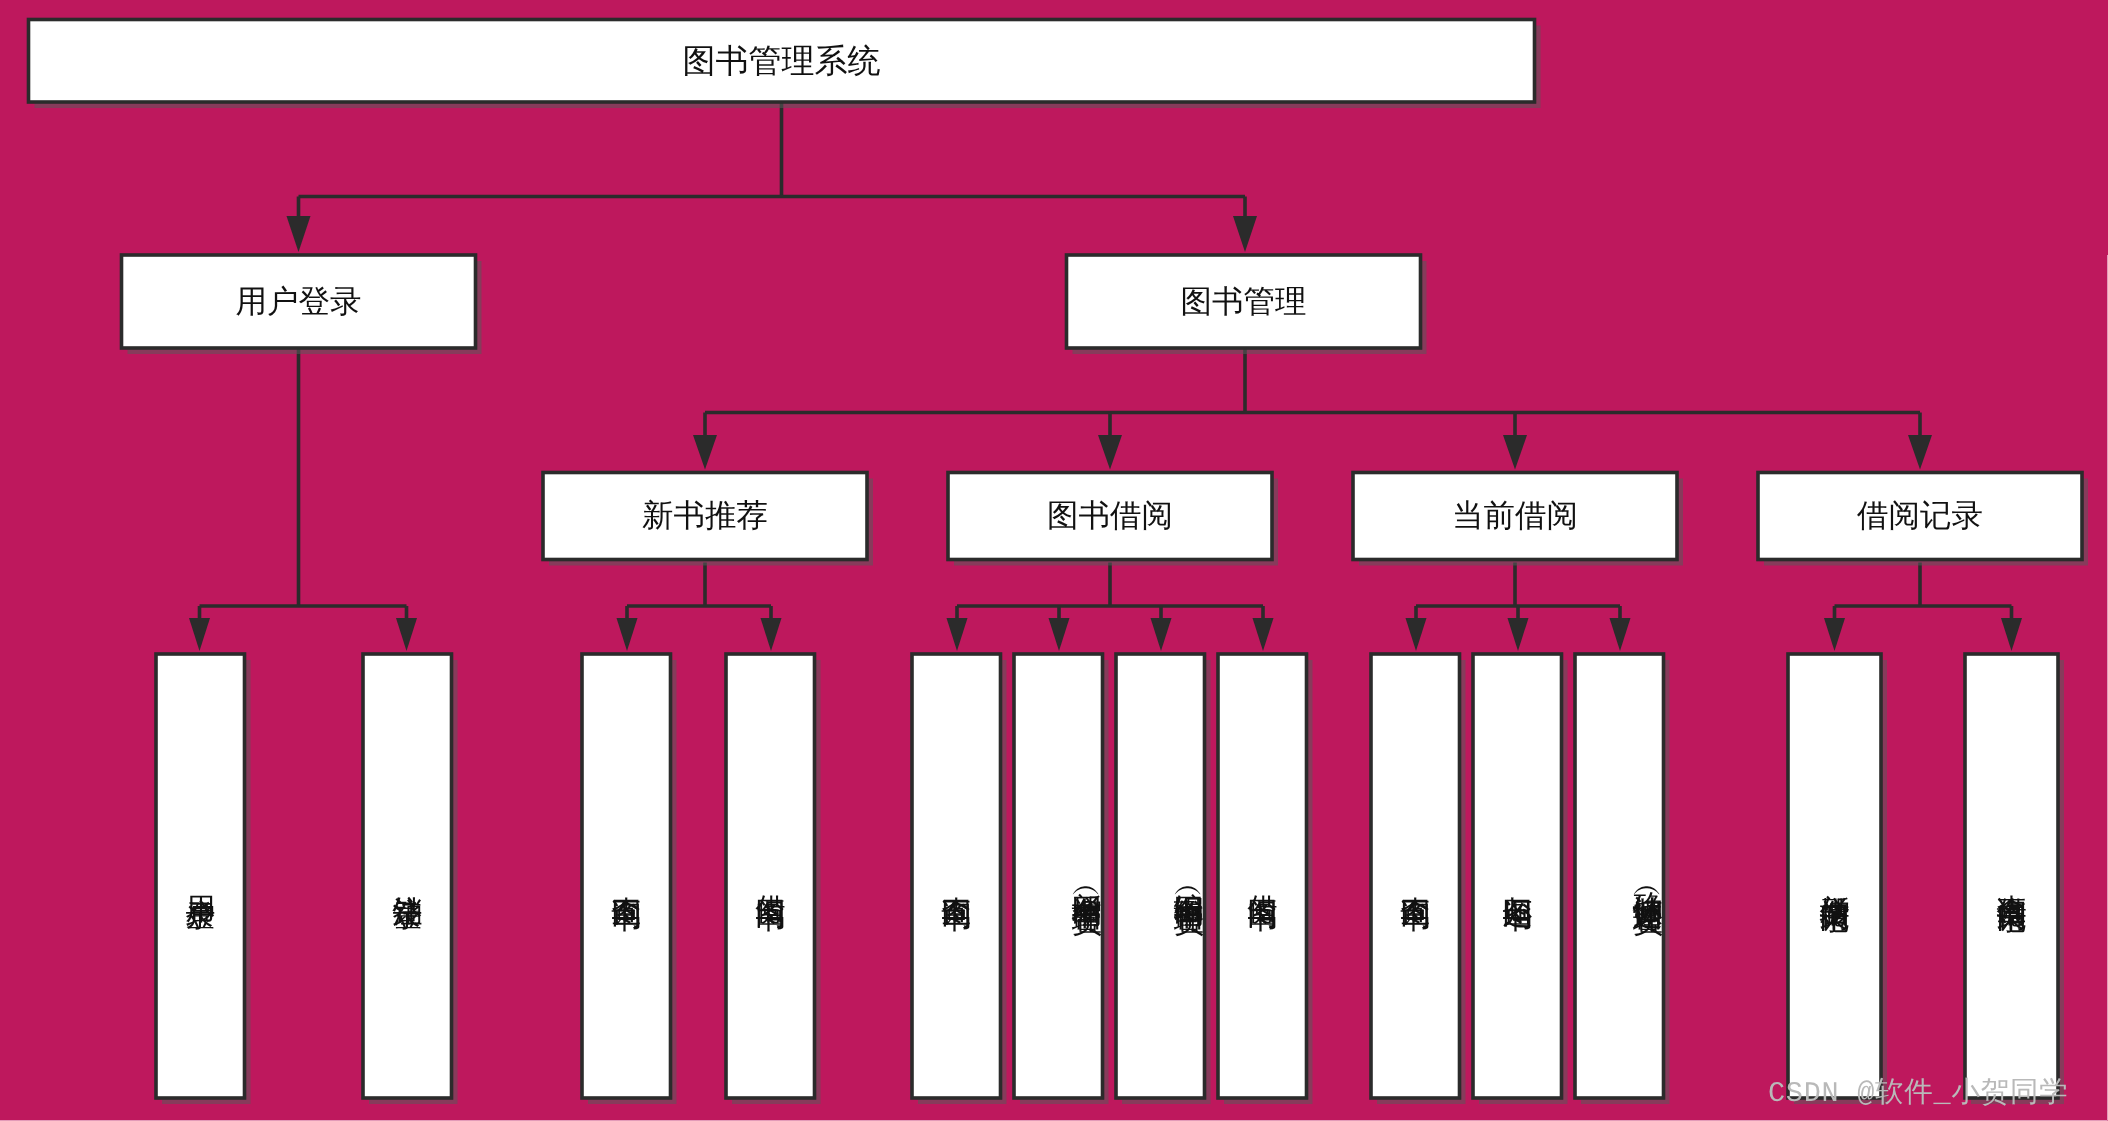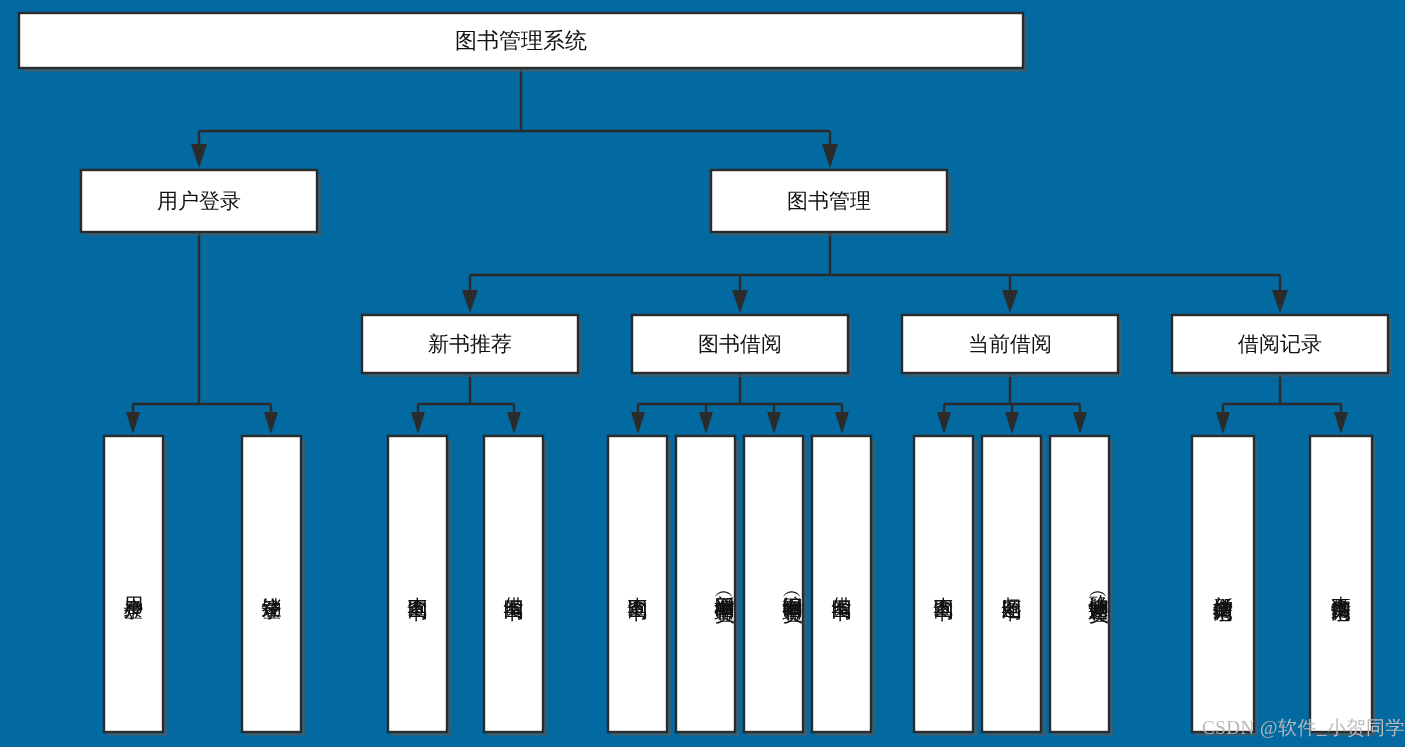--- a/index.html
+++ b/index.html
@@ -8,21 +8,21 @@
     padding: 0;
     background: #ffffff;
   }
   body {
     font-family: "DejaVu Sans", "Liberation Sans", sans-serif;
   }
   #diagram-root {
     position: relative;
     width: 1405px;
     height: 747px;
-    background: #0369a1;
+    background: #be185d;
     overflow: hidden;
   }
   svg#flow {
     position: absolute;
     left: 0;
     top: 0;
     width: 1405px;
     height: 747px;
     display: block;
   }
@@ -67,23 +67,23 @@
     letter-spacing: 1.5px;
     text-align: center;
     display: flex;
     align-items: center;
     justify-content: center;
     pointer-events: none;
     user-select: none;
   }
   .watermark {
     position: absolute;
-    right: 0;
+    right: 26px;
     bottom: 6px;
-    font-family: Liberation Serif, serif;
+    font-family: Liberation Mono, monospace;
     font-size: 19px;
     color: #b9b9b9;
     letter-spacing: 0.5px;
     white-space: nowrap;
   }
 </style>
 </head>
 <body>
 
 <div id="diagram-root">

